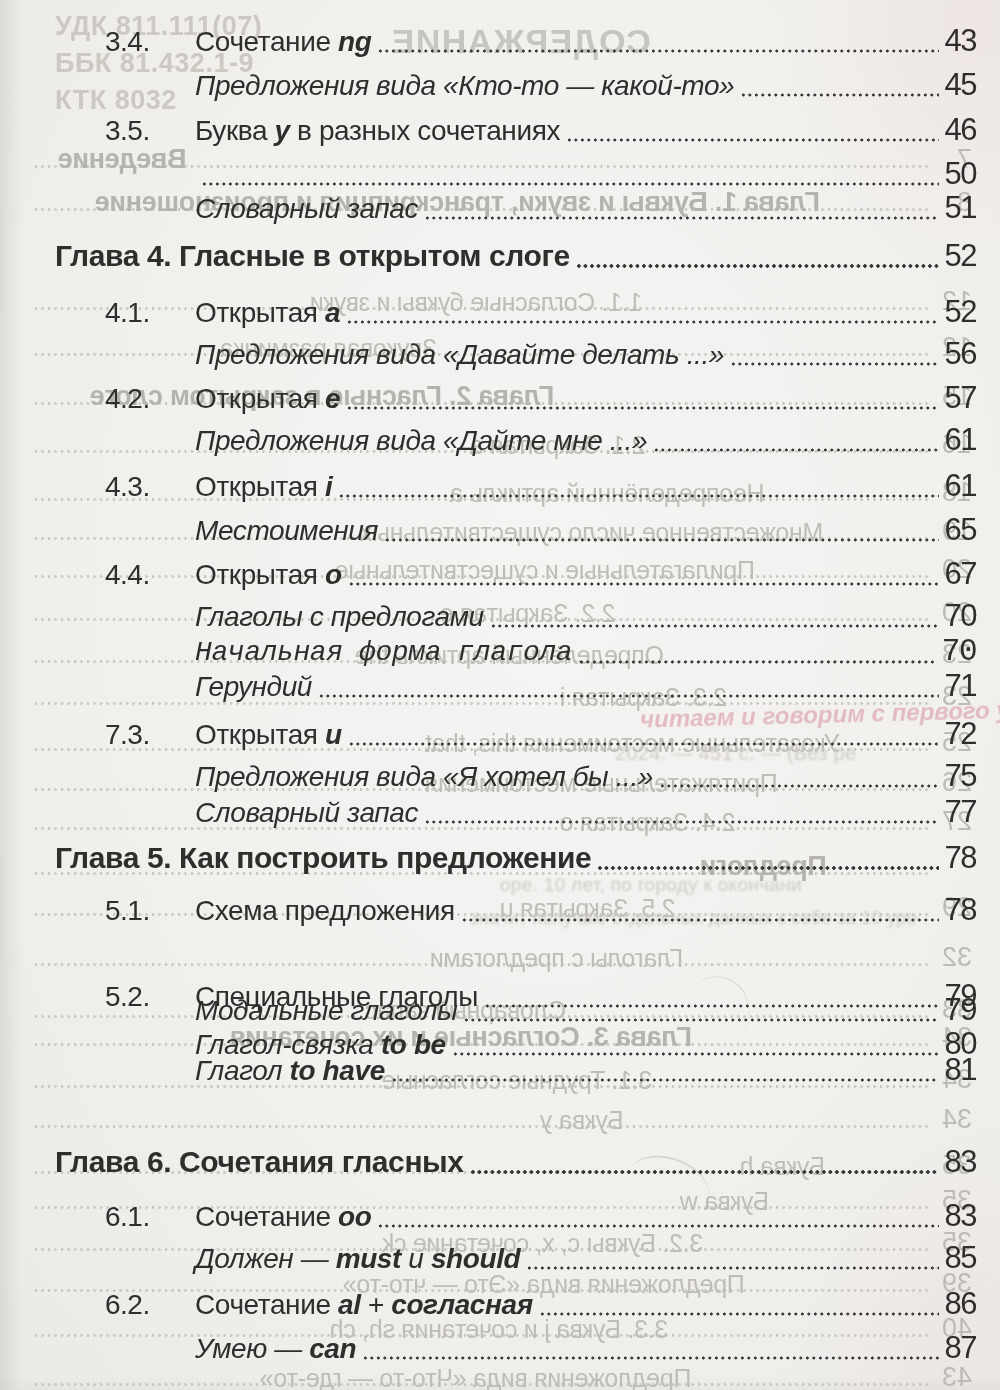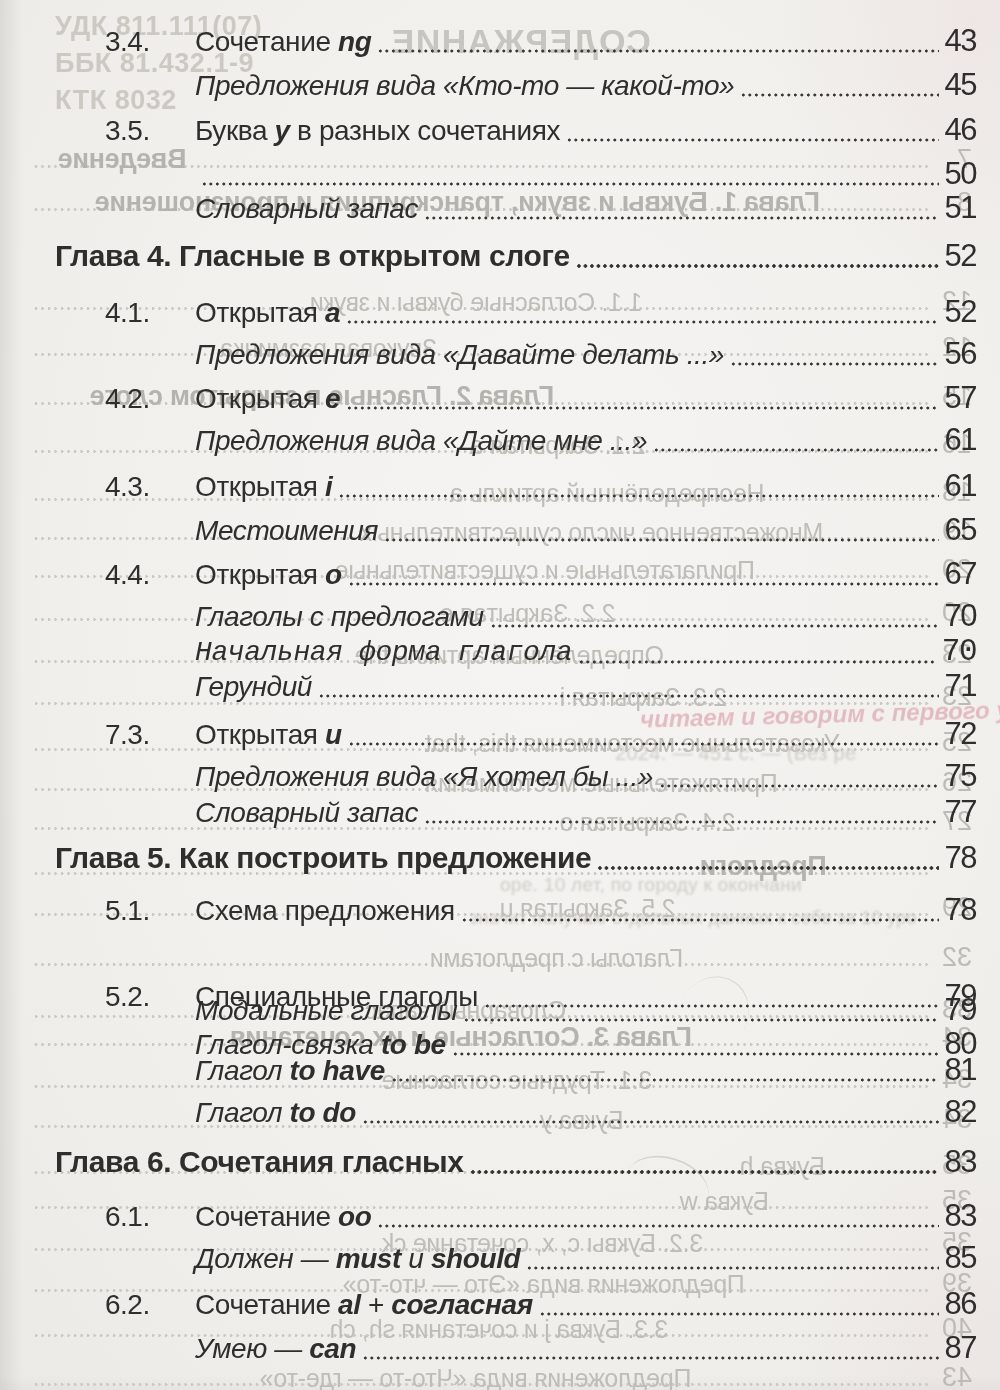--- a/index.html
+++ b/index.html
@@ -342,25 +342,20 @@
       <div class="trow sub" style="top: 1027px;">
         <span class="lbl"><span class="p-i">Глагол-связка </span><span class="p-bi">to be</span></span>
         <span class="dots"></span>
         <span class="pg">80</span>
       </div>
       <div class="trow sub" style="top: 1053px;">
         <span class="lbl"><span class="p-i">Глагол </span><span class="p-bi">to have</span></span>
         <span class="dots"></span>
         <span class="pg">81</span>
       </div>
-      <div class="trow sub" style="top: 1095px;">
-        <span class="lbl"><span class="p-i">Глагол </span><span class="p-bi">to do</span></span>
-        <span class="dots"></span>
-        <span class="pg">82</span>
-      </div>
       <div class="trow chapter" style="top: 1145px;">
         <span class="lbl"><span class="p-n">Глава 6. Сочетания гласных</span></span>
         <span class="dots"></span>
         <span class="pg">83</span>
       </div>
       <div class="trow section" style="top: 1199px;">
         <span class="num">6.1.</span>
         <span class="lbl"><span class="p-n">Сочетание </span><span class="p-bi">oo</span></span>
         <span class="dots"></span>
         <span class="pg">83</span>

